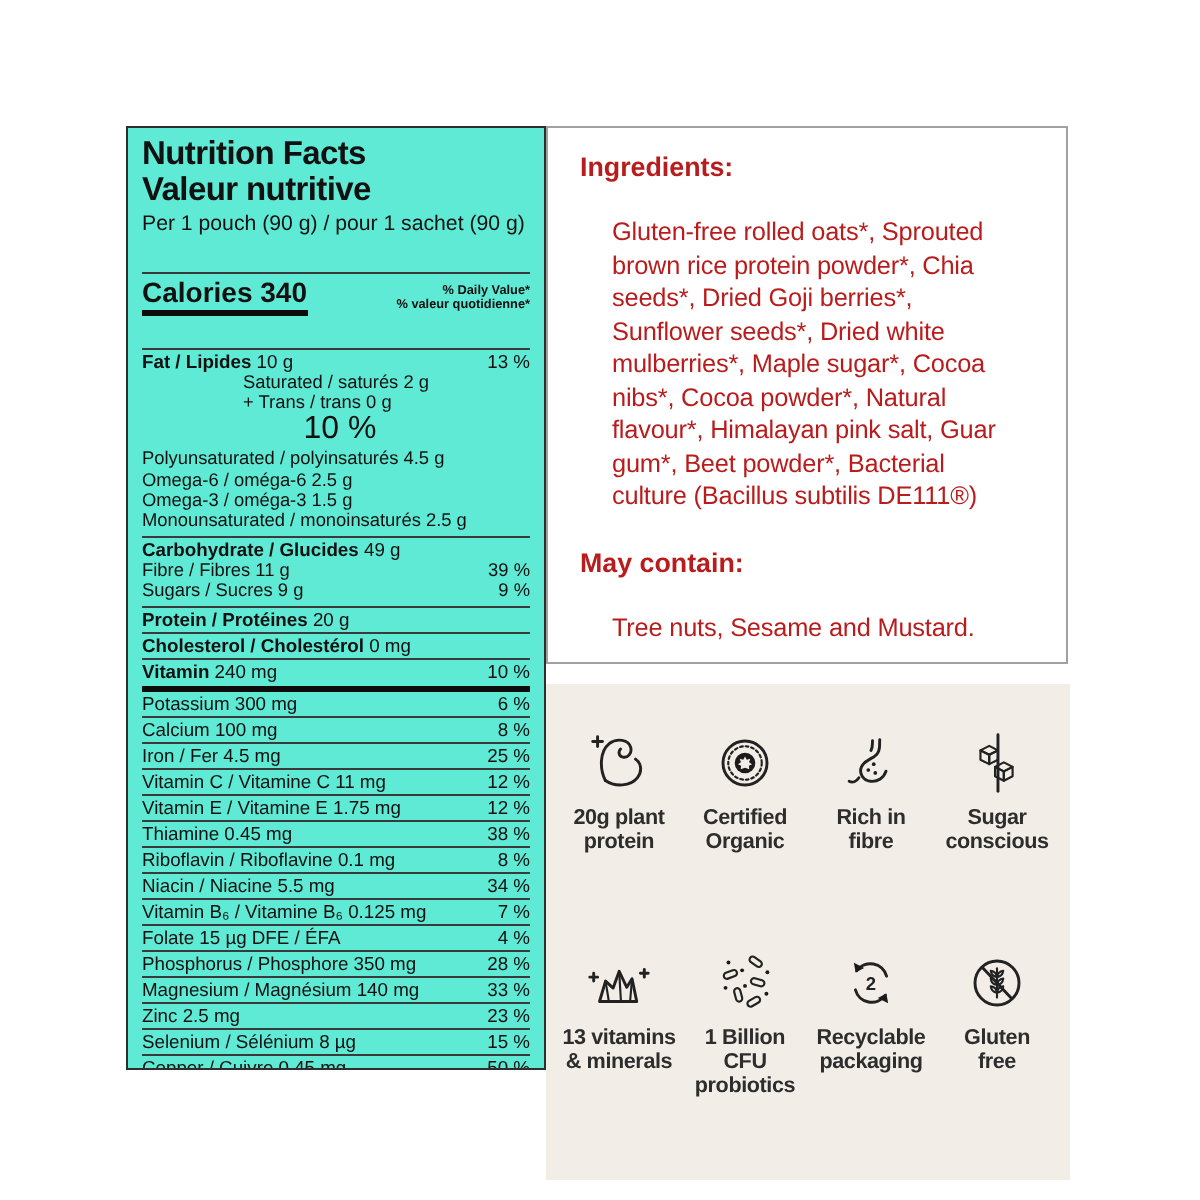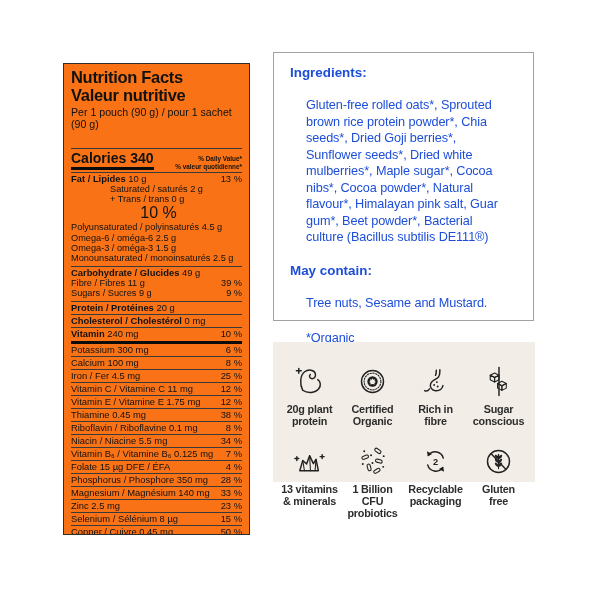--- a/index.html
+++ b/index.html
@@ -1,48 +1,48 @@
 <!DOCTYPE html>
 <html><head>
 <meta charset="utf-8">
 <style>
   html,body{margin:0;padding:0;}
   body{width:600px;height:600px;background:#ffffff;font-family:"Liberation Sans",sans-serif;color:#111;position:relative;}
   .stage{position:absolute;inset:0;}
 
   
-  #nfp{position:absolute;left:63px;top:63px;width:187px;height:472px;border:1.5px solid #2e2e2e;
-       box-sizing:border-box;padding:5px 7px 3px;overflow:hidden;background:#f97316;}
+  #nfp{position:absolute;left:63px;top:63px;width:210px;height:472px;border:1.5px solid #2e2e2e;
+       box-sizing:border-box;padding:5px 7px 3px;overflow:hidden;background:#5eead4;}
   .nfp-title{font-size:16.5px;font-weight:bold;line-height:17.5px;letter-spacing:-0.3px;}
   .serving{font-size:10.6px;line-height:12px;margin-top:2px;padding-bottom:18px;border-bottom:1px solid #3a3a3a;}
-  .cal-block{display:flex;justify-content:space-between;align-items:flex-end;padding:2px 0 2px;border-bottom:1px solid #3a3a3a;}
+  .cal-block{display:flex;justify-content:space-between;align-items:center;padding:2px 0 16px;border-bottom:1px solid #3a3a3a;}
   .cal-left{font-size:14px;font-weight:bold;line-height:15px;border-bottom:3.5px solid #0c0c0c;padding-bottom:1px;}
   .dv-head{text-align:right;font-size:6.4px;font-weight:bold;line-height:7.4px;padding-top:1px;}
   .nrow{display:flex;justify-content:space-between;align-items:baseline;font-size:9.4px;line-height:10.5px;padding:1px 0 .5px;}
   .sep{border-top:1px solid #3a3a3a;}
   .b{font-weight:bold;}
   .lbl{white-space:nowrap;}
   .pct{white-space:nowrap;padding-left:4px;}
   .ind1{padding-left:8px;}
   .ind2{padding-left:17px;}
   .sub{font-size:9.2px;line-height:9.7px;padding:0 0 .5px;}
   .sattrans{display:flex;justify-content:space-between;align-items:center;padding:0 0 1px;flex-direction:column;}
   .sattrans .lines div{font-size:9.2px;line-height:9.7px;}
   .thick{height:3.5px;background:#0c0c0c;margin:1px 0 0;}
 
   
-  #ing{position:absolute;left:273px;top:52px;width:261px;height:269px;border:1px solid #a1a1a1;
-       box-sizing:border-box;padding:11px 16px;color:#1d4ed8;background:#fff;}
+  #ing{position:absolute;left:273px;top:63px;width:261px;height:269px;border:1px solid #a1a1a1;
+       box-sizing:border-box;padding:11px 16px;color:#b91c1c;background:#fff;}
   .ing-h{font-size:13.4px;font-weight:bold;line-height:17px;margin:0 0 4px;}
   .ing-p{font-size:12.7px;line-height:16.5px;margin:16px;letter-spacing:-0.1px;}
   .may-h{margin-top:13px;}
   .org{margin-top:19px;}
 
   
-  #feat{position:absolute;left:273px;top:342px;width:262px;height:140px;background:#f2eee7;
+  #feat{position:absolute;left:273px;top:342px;width:262px;height:248px;background:#f2eee7;
         box-sizing:border-box;padding:21px 5px 10px;display:grid;grid-template-columns:repeat(4,1fr);row-gap:15px;}
   .fitem{display:flex;flex-direction:column;align-items:center;text-align:center;}
   .fitem svg{width:37px;height:37px;margin-bottom:3px;flex:0 0 auto;}
   .flabel{font-size:10.8px;font-weight:600;line-height:12.3px;color:#2d2d2d;letter-spacing:-0.2px;}
   .ic{stroke:#222;stroke-width:1.5;fill:none;stroke-linecap:round;stroke-linejoin:round;}
   .icthin{stroke:#222;stroke-width:1.1;fill:none;stroke-linecap:round;stroke-linejoin:round;}
   .icfill{fill:#1b1b1b;stroke:none;}
 </style>
 </head>
 <body>

